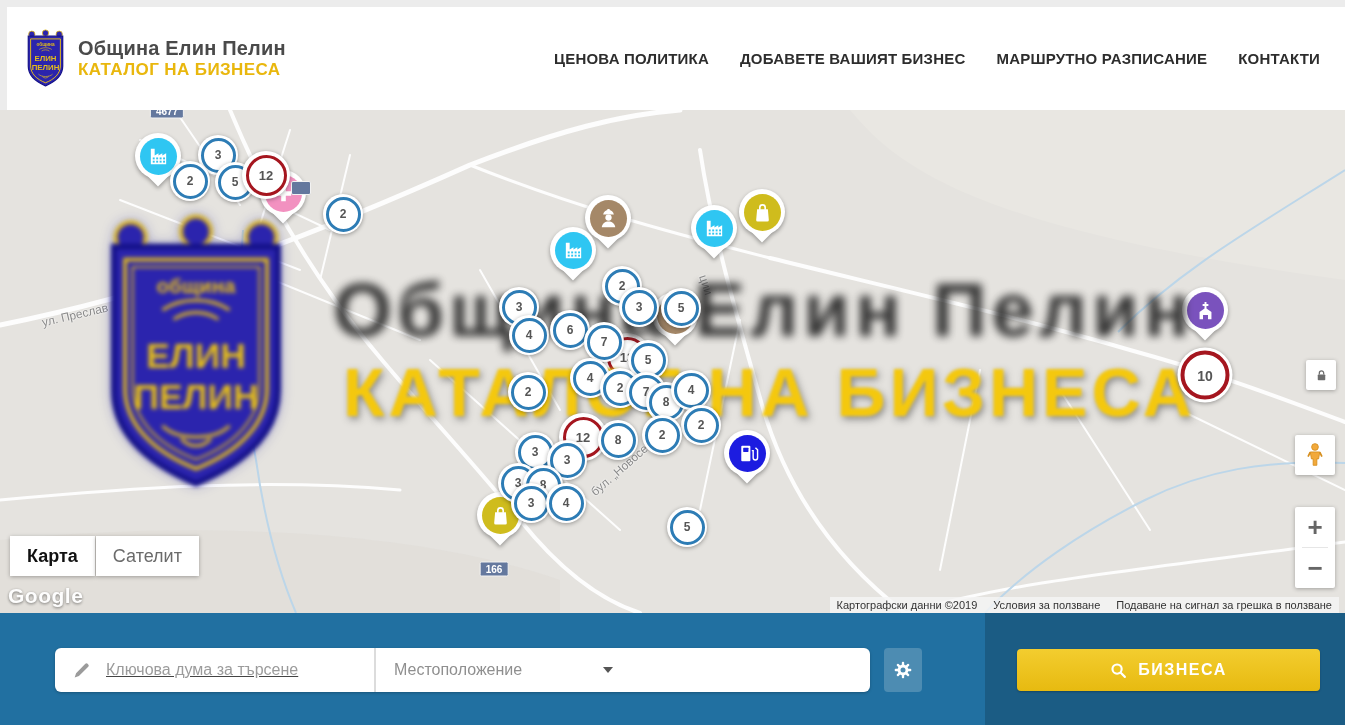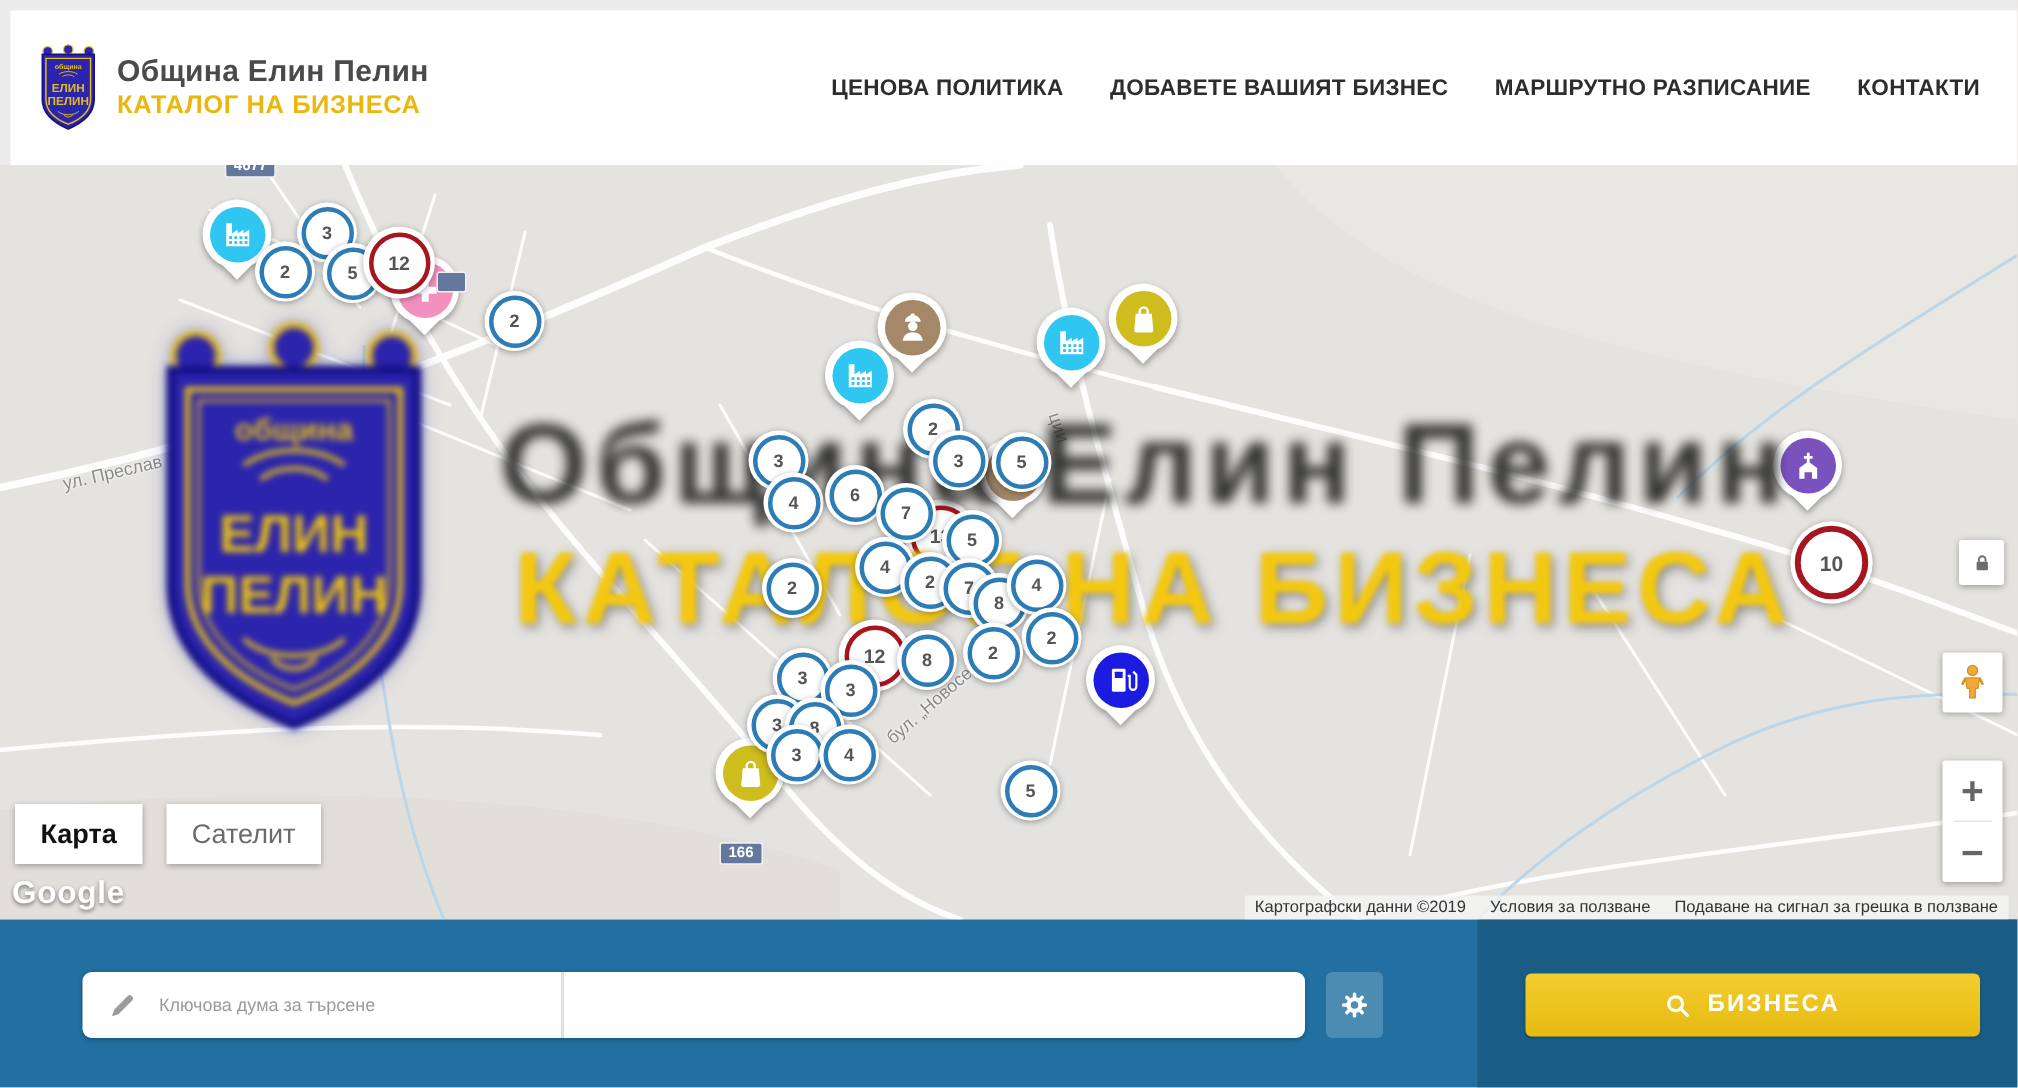--- a/index.html
+++ b/index.html
@@ -31,37 +31,37 @@
   .wm-title{position:absolute;left:333px;top:156px;font-size:76px;font-weight:bold;color:#262626;
     letter-spacing:5px;white-space:nowrap;filter:blur(4px);opacity:.93;}
   .wm-subtitle{position:absolute;left:343px;top:243px;font-size:68px;font-weight:bold;color:#f4c80e;
     letter-spacing:4px;white-space:nowrap;filter:blur(1.6px);text-shadow:2px 3px 7px rgba(55,55,55,.55);}
   .wm-crest{position:absolute;left:84px;top:102px;filter:blur(2.2px) drop-shadow(0 0 6px rgba(20,20,150,.35));}
   
   .cluster{position:absolute;transform:translate(-50%,-50%);background:#fff;border-radius:50%;
     box-shadow:0 1px 4px rgba(0,0,0,.35);display:flex;align-items:center;justify-content:center;cursor:pointer;}
   .cluster.sm{width:40px;height:40px;}
   .cluster.md{width:48px;height:48px;}
-  .cluster.lg{width:55px;height:55px;margin-left:16px;}
+  .cluster.lg{width:55px;height:55px;}
   .cluster .ring{border-style:solid;border-radius:50%;background:#fff;display:flex;align-items:center;
     justify-content:center;font-weight:bold;color:#555;}
   .cluster.sm .ring{width:29px;height:29px;border-width:3px;font-size:12px;}
   .cluster.md .ring{width:35px;height:35px;border-width:3.5px;font-size:13px;}
   .cluster.lg .ring{width:41px;height:41px;border-width:4px;font-size:14px;}
   
   .pin{position:absolute;width:46px;height:60px;transform:translate(-50%,-23px);
     filter:drop-shadow(0 2px 2px rgba(0,0,0,.35));cursor:pointer;}
   .pin .tail{position:absolute;left:50%;top:33px;width:17px;height:17px;background:#fff;
     transform:translateX(-50%) rotate(45deg);z-index:0;}
   .pin .head{position:absolute;left:0;top:0;width:46px;height:46px;background:#fff;border-radius:50%;
     display:flex;align-items:center;justify-content:center;z-index:1;}
   .pin .disc{width:37px;height:37px;border-radius:50%;display:flex;align-items:center;justify-content:center;}
   .pin .disc svg{width:23px;height:23px;display:block;}
   
-  .maptype{position:absolute;left:10px;top:426px;z-index:6;display:flex;gap:16px;}
+  .maptype{position:absolute;left:10px;top:426px;z-index:6;display:flex;gap:1px;}
   .maptype .mt-btn{height:40px;background:#fff;box-shadow:0 1px 4px rgba(0,0,0,.3);display:flex;
     align-items:center;padding:0 17px;font-size:18px;cursor:pointer;}
   .maptype .active{font-weight:bold;color:#111;}
   .maptype .inactive{color:#6b6b6b;}
   .google-logo{position:absolute;left:8px;top:474px;z-index:6;font-size:21px;font-weight:bold;color:#fff;
     letter-spacing:.5px;text-shadow:0 1px 3px rgba(0,0,0,.5);opacity:.95;cursor:pointer;}
   .attribution{position:absolute;right:6px;top:487px;z-index:6;display:flex;gap:16px;
     background:rgba(245,245,245,.8);padding:2px 7px;font-size:11px;color:#333;}
   .attribution span{white-space:nowrap;}
   .attribution .link{cursor:pointer;}
@@ -73,22 +73,22 @@
     box-shadow:0 1px 4px rgba(0,0,0,.3);display:flex;flex-direction:column;}
   .zoom-btn{height:40px;display:flex;align-items:center;justify-content:center;font-size:26px;
     font-weight:bold;color:#666;cursor:pointer;user-select:none;}
   .zoom-divider{height:1px;background:#e6e6e6;margin:0 7px;}
   
   .searchbar{position:absolute;top:613px;left:0;width:1345px;height:112px;background:#2170a1;}
   .searchbar .dark-panel{position:absolute;left:985px;top:0;right:0;bottom:0;background:#1b5c84;}
   .search-fields{position:absolute;left:55px;top:35px;width:815px;height:44px;background:#fff;
     border-radius:6px;display:flex;align-items:stretch;box-shadow:0 1px 3px rgba(0,0,0,.25);}
   .field-keyword{display:flex;align-items:center;width:302px;padding-left:17px;gap:12px;}
-  .field-keyword input{border:none;outline:none;flex:1;font-size:12px;color:#444;min-width:0;
-    font-family:"Liberation Sans",sans-serif;background:transparent;}
+  .field-keyword input{border:none;outline:none;flex:1;font-size:16px;color:#444;min-width:0;
+    font-family:"Liberation Sans",sans-serif;background:transparent;text-decoration:underline;}
   .field-keyword input::placeholder{color:#9b9b9b;opacity:1;}
   .v-divider{width:1px;background:#dcdcdc;margin:0;}
   .select-box{display:flex;align-items:center;justify-content:space-between;cursor:pointer;
     padding:0 20px 0 18px;}
   .select-box.category{width:218px;}
   .select-box.location{width:219px;}
   .select-text{font-size:16px;color:#8f8f8f;}
   .caret{width:0;height:0;border-left:5px solid transparent;border-right:5px solid transparent;
     border-top:6px solid #555;}
   .gear-btn{position:absolute;left:884px;top:35px;width:38px;height:44px;border-radius:4px;
@@ -519,20 +519,24 @@
 
   <div class="search-fields">
     <div class="field-keyword">
       <svg width="20" height="20" viewBox="0 0 24 24">
         <path fill="#9b9b9b" d="M3.2 21l1.7-5.2L16 4.6a1.9 1.9 0 0 1 2.7 0l.8.8a1.9 1.9 0 0 1 0 2.7L8.3 19.3z"></path>
       </svg>
       <input type="text" placeholder="Ключова дума за търсене" style="">
     </div>
     <div class="v-divider"></div>
     <div class="v-divider"></div>
+    <div class="select-box location">
+      <span class="select-text">Местоположение</span>
+      <span class="caret"></span>
+    </div>
   </div>
 
   <button class="gear-btn">
     <svg viewBox="0 0 24 24">
       <g fill="#fff">
         <rect x="10.6" y="2" width="2.8" height="20" rx="1.2"></rect>
         <rect x="10.6" y="2" width="2.8" height="20" rx="1.2" transform="rotate(45 12 12)"></rect>
         <rect x="10.6" y="2" width="2.8" height="20" rx="1.2" transform="rotate(90 12 12)"></rect>
         <rect x="10.6" y="2" width="2.8" height="20" rx="1.2" transform="rotate(135 12 12)"></rect>
         <circle cx="12" cy="12" r="6.5"></circle>

